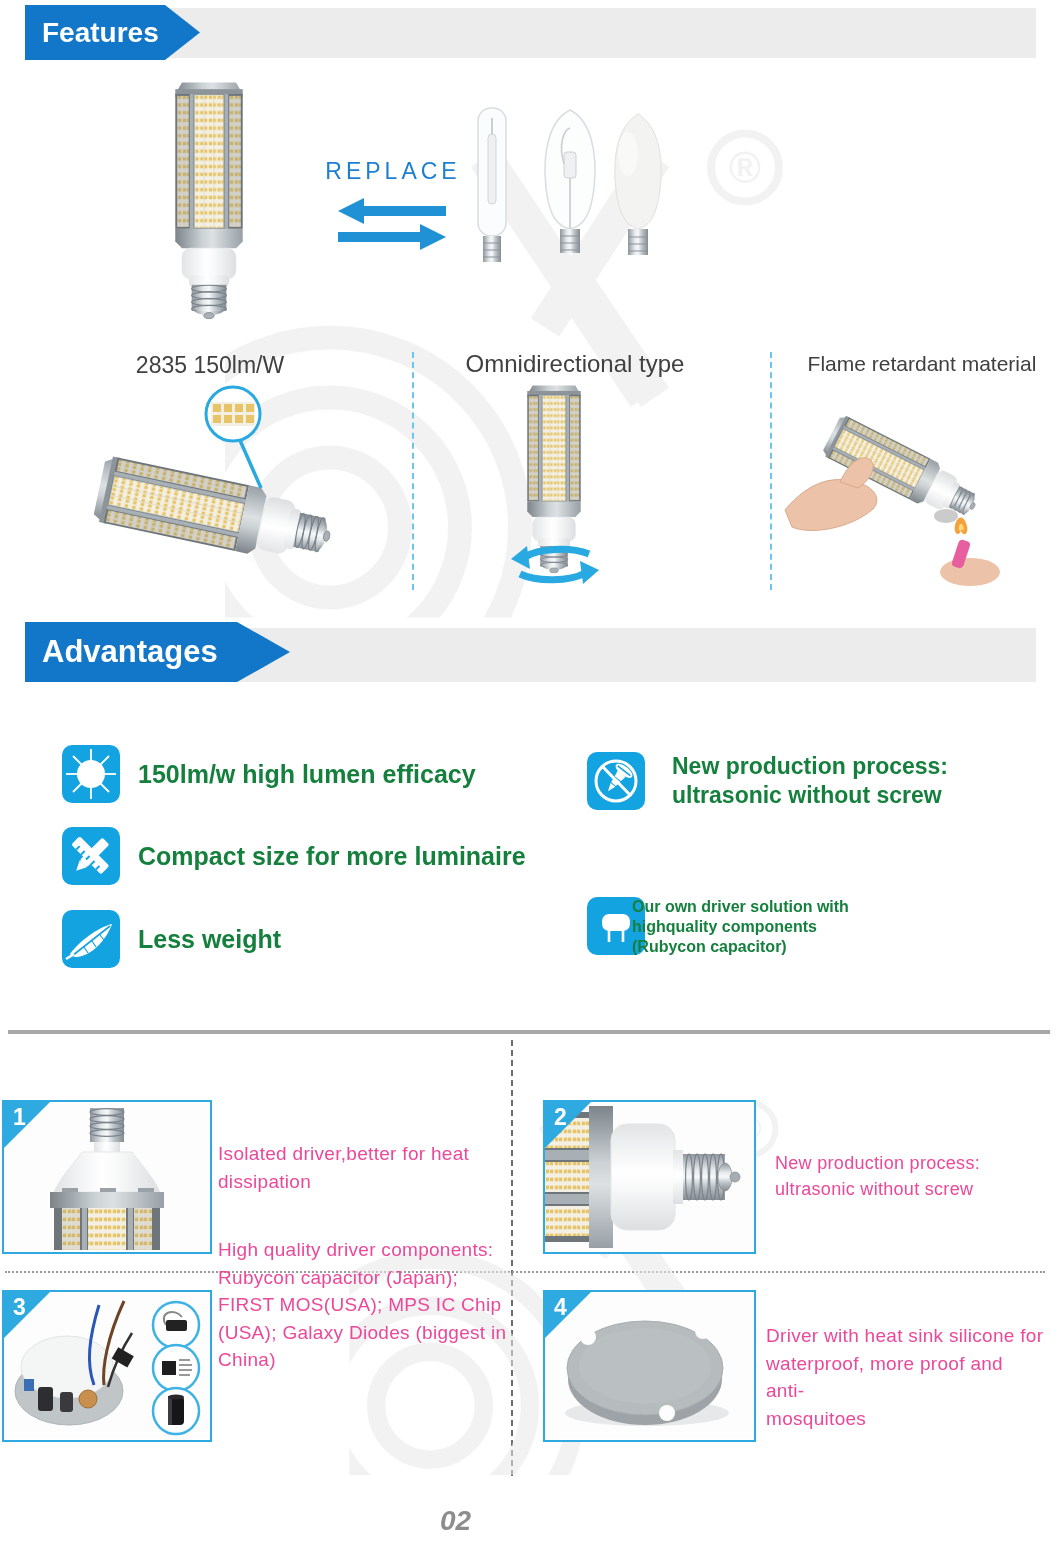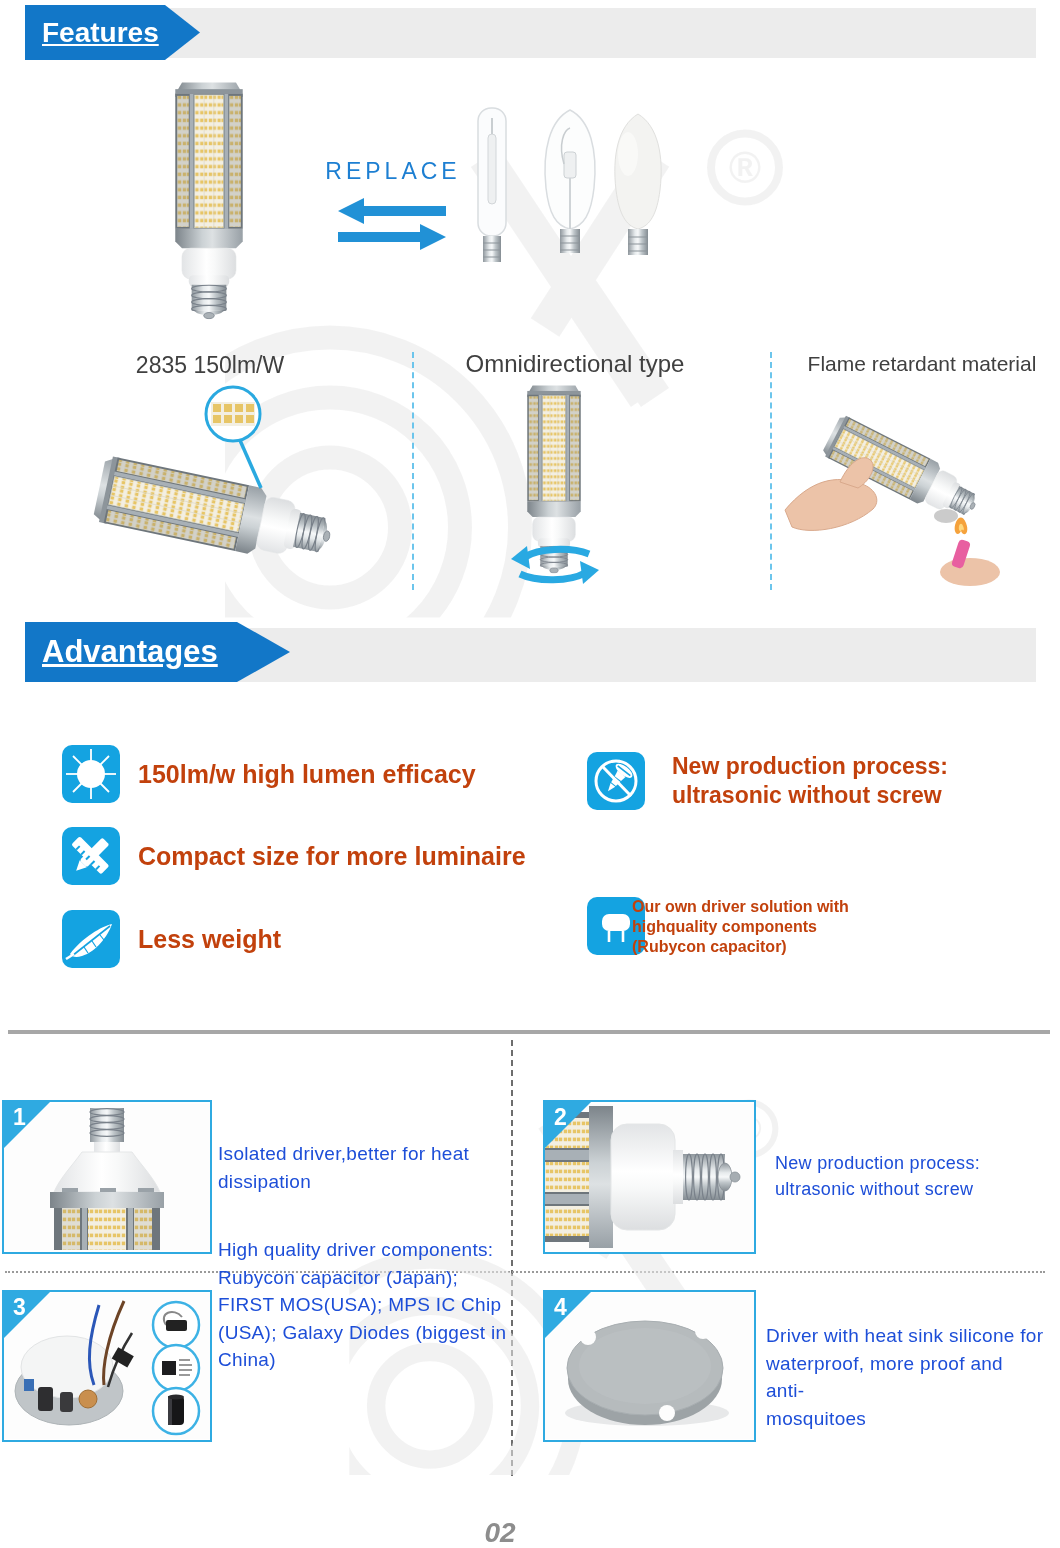--- a/index.html
+++ b/index.html
@@ -6,46 +6,46 @@
   body{width:1060px;height:1548px;position:relative;background:#ffffff;
        font-family:"Liberation Sans", sans-serif;overflow:hidden;}
   .abs{position:absolute;}
   .preline{white-space:pre-line;}
 
   
   .band{background:#ececec;}
   .banner{background:#1277c8;color:#fff;font-weight:bold;
           clip-path:polygon(0 0,80% 0,100% 50%,80% 100%,0 100%);
           display:flex;align-items:center;}
-  .banner span{padding-left:17px;text-decoration:underline;}
+  .banner span{padding-left:17px;}
 
   
   .caption{color:#404040;font-size:23px;text-align:center;}
 
   
   .vdash-cyan{border-left:2px dashed #6cc5ec;width:0;}
 
   
   .icotile{background:#14a3e1;border-radius:10px;}
-  .advlabel{color:#c2410c;font-weight:bold;display:flex;align-items:center;}
+  .advlabel{color:#15803d;font-weight:bold;display:flex;align-items:center;}
 
   
   .thickline{background:#a7a7a7;}
   .vdash-gray{border-left:2px dashed #6d6d6d;width:0;}
   .hdots{border-top:2px dotted #9a9a9a;height:0;}
   .frame{border:2px solid #2faae1;background:#fff;overflow:hidden;}
   .corner{position:absolute;top:0;left:0;width:46px;height:46px;
           clip-path:polygon(0 0,100% 0,0 100%);background:#2faae1;z-index:3;}
   .corner span{position:absolute;left:9px;top:2px;color:#fff;
                font-size:23px;font-weight:bold;}
-  .dtext{color:#1d4ed8;font-size:19px;line-height:1.45;letter-spacing:.3px;}
+  .dtext{color:#ec4899;font-size:19px;line-height:1.45;letter-spacing:.3px;}
   .art{position:absolute;left:0;top:0;width:100%;height:100%;}
 
   .pagenum{color:#8d8d8d;font-size:28px;font-weight:bold;font-style:italic;
-           text-align:center;margin-top:12px;}
+           }
   .wm{opacity:.55;}
 </style>
 </head>
 <body>
 
 <svg style="position:absolute;width:0;height:0" aria-hidden="true">
   <defs>
     <linearGradient id="gCap" x1="0" y1="0" x2="1" y2="0">
       <stop offset="0" stop-color="#7c848a"></stop>
         <stop offset=".4" stop-color="#ccd2d5"></stop>

